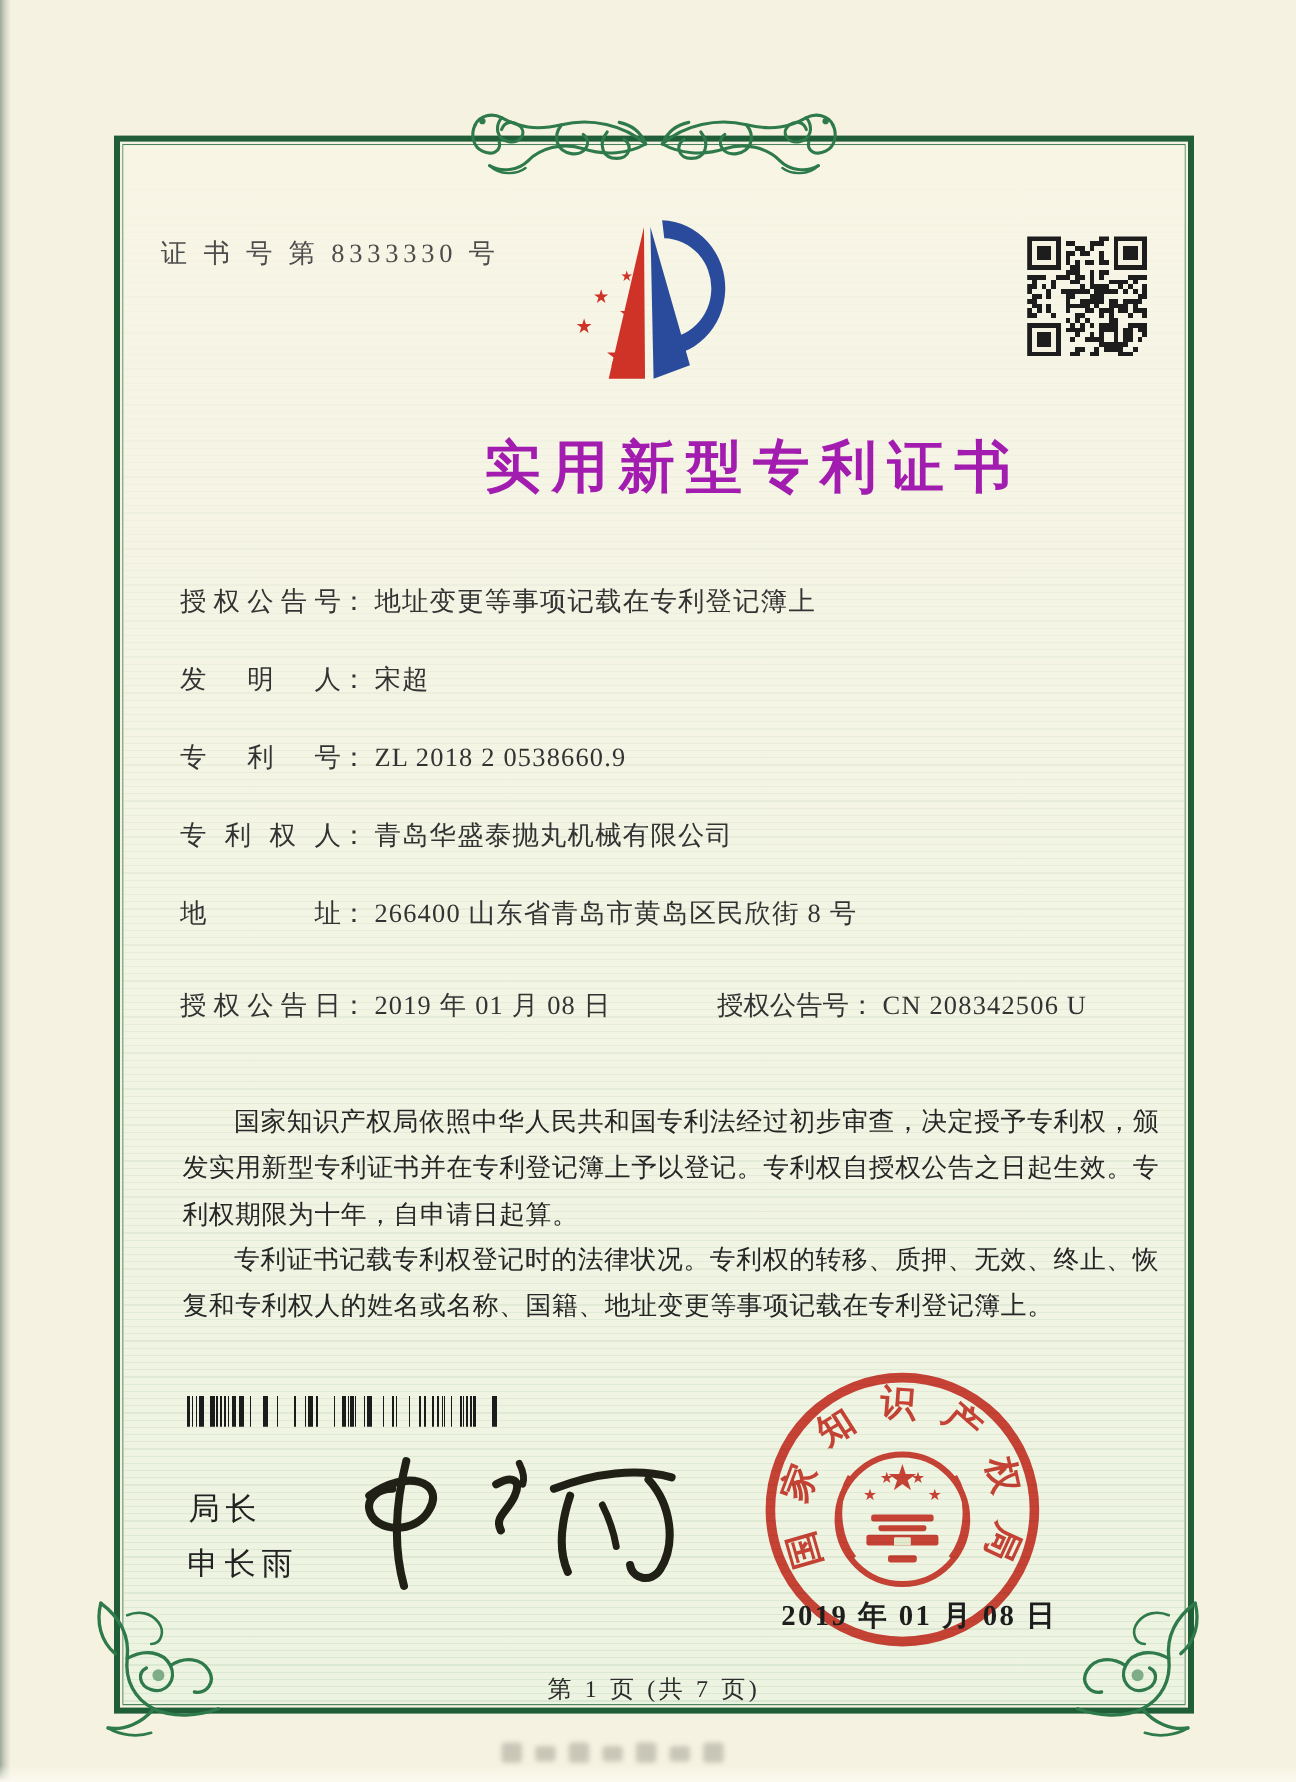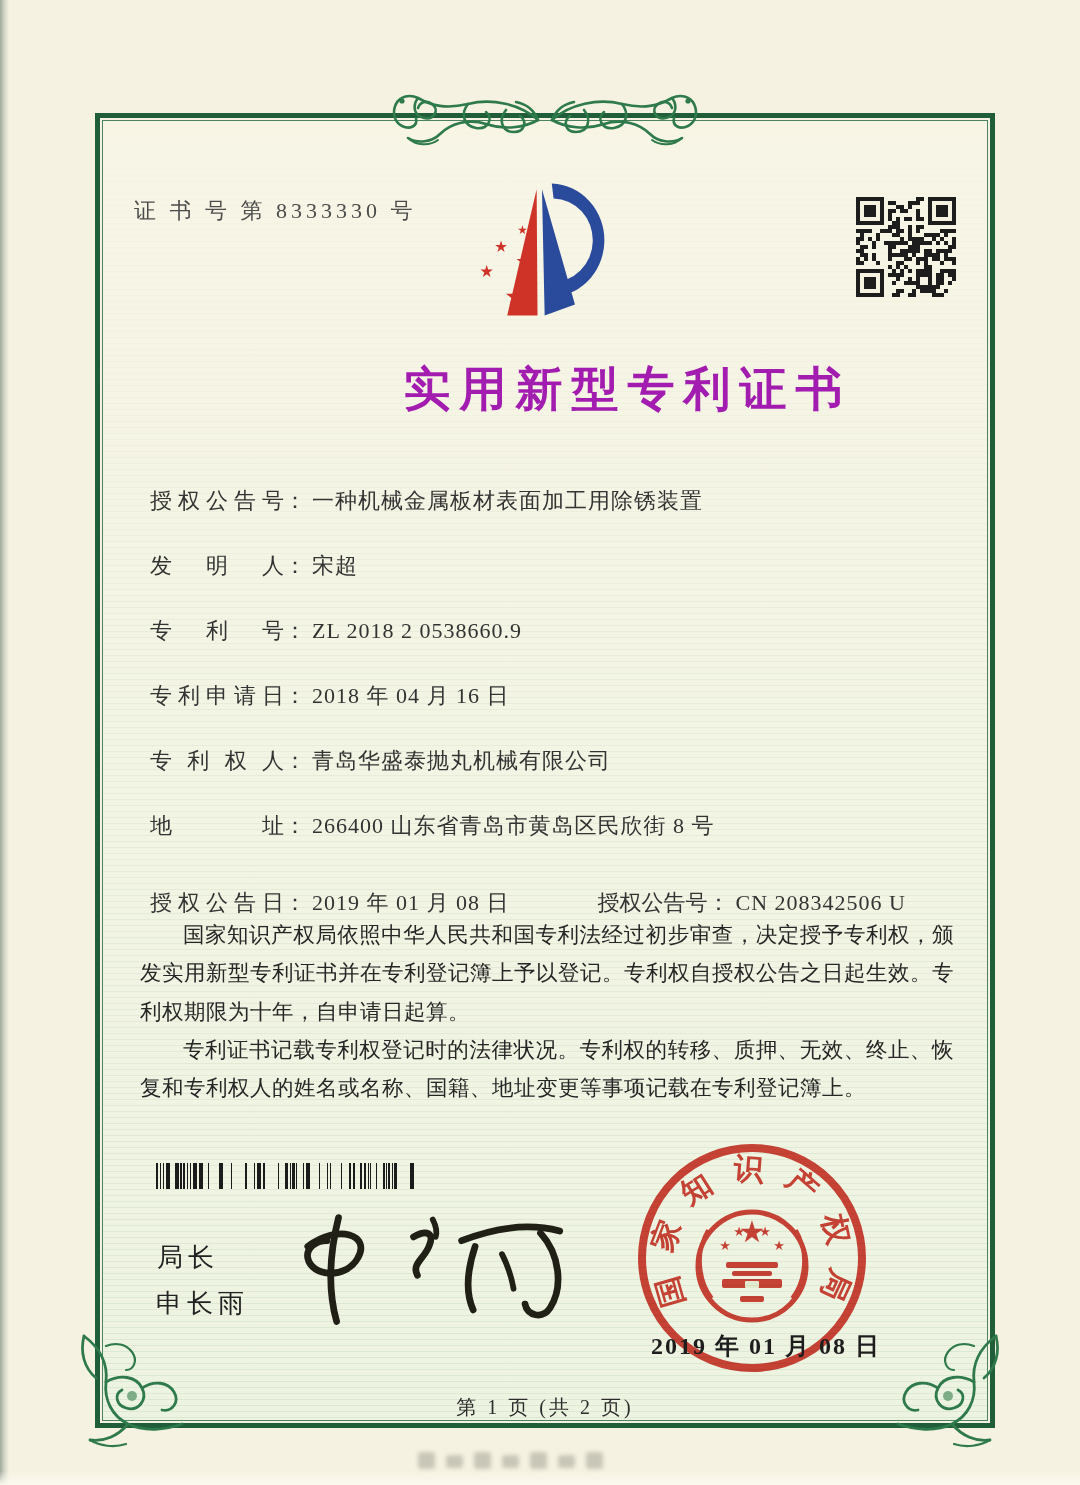--- a/index.html
+++ b/index.html
@@ -41,21 +41,21 @@
   
   .fields { position:absolute; left:150px; top:486px; width:810px; }
   .field-row { height:65px; font-size:22px; color:#333; white-space:nowrap; }
   .field-label { display:inline-block; width:134px; text-align:justify; text-align-last:justify; }
   .field-colon { display:inline-block; margin-right:6px; }
   .field-value { letter-spacing:1px; }
   .grant-row { display:flex;margin-top:12px; }
   .grant-right { margin-left:88px; }
 
   
-  .paras { position:absolute; left:140px; top:916px; width:814px;
+  .paras { position:absolute; left:152px; top:916px; width:814px;
     font-size:21.5px; line-height:1.78; color:#262626; text-align:justify; }
   .paras p { text-indent:2em; letter-spacing:.5px; }
 
   
   .barcode-wrap { position:absolute; left:150px; top:1163px; }
   .officer-title { position:absolute; left:157px; top:1240px; font-family:"Liberation Sans","DejaVu Sans",sans-serif;
     font-size:26px; letter-spacing:5px; color:#222; }
   .officer-name { position:absolute; left:156px; top:1286px; font-family:"Liberation Sans","DejaVu Sans",sans-serif;
     font-size:26px; letter-spacing:5px; color:#222;text-align:center; }
   .signature { position:absolute; left:282px; top:1208px; }
@@ -346,30 +346,27 @@
     <rect x="20" y="2" width="3" height="3" fill="#1d1d1d"></rect>
     <rect x="0" y="18" width="7" height="7" fill="#1d1d1d"></rect>
     <rect x="1" y="19" width="5" height="5" fill="#f6f2e1"></rect>
     <rect x="2" y="20" width="3" height="3" fill="#1d1d1d"></rect>
   </svg>
 
 <div class="title">实用新型专利证书</div>
 
 <div class="fields">
   <div class="field-row">
-    <span class="field-label">授权公告号</span><span class="field-colon">：</span><span class="field-value">一种机械金属板材表面加工用除锈装置</span>
+    <span class="field-label">授权公告号</span><span class="field-colon">：</span><span class="field-value">地址变更等事项记载在专利登记簿上</span>
   </div>
   <div class="field-row">
     <span class="field-label">发明人</span><span class="field-colon">：</span><span class="field-value">宋超</span>
   </div>
   <div class="field-row">
     <span class="field-label">专利号</span><span class="field-colon">：</span><span class="field-value">ZL 2018 2 0538660.9</span>
-  </div>
-  <div class="field-row">
-    <span class="field-label">专利申请日</span><span class="field-colon">：</span><span class="field-value">2018 年 04 月 16 日</span>
   </div>
   <div class="field-row">
     <span class="field-label">专利权人</span><span class="field-colon">：</span><span class="field-value">青岛华盛泰抛丸机械有限公司</span>
   </div>
   <div class="field-row">
     <span class="field-label">地址</span><span class="field-colon">：</span><span class="field-value">266400 山东省青岛市黄岛区民欣街 8 号</span>
   </div>
   <div class="field-row grant-row">
     <div>
       <span class="field-label">授权公告日</span><span class="field-colon">：</span><span class="field-value">2019 年 01 月 08 日</span>
@@ -471,21 +468,21 @@
       <rect x="-26" y="6" width="52" height="6" rx="2" stroke="none"></rect>
       <rect x="-20" y="15" width="40" height="5" rx="2" stroke="none"></rect>
       <rect x="-30" y="23" width="60" height="9" rx="2" stroke="none"></rect>
       <rect x="-7" y="25" width="14" height="7" rx="1" fill="#f2f5e6" stroke="none"></rect>
       <rect x="-12" y="40" width="24" height="6" rx="2" stroke="none"></rect>
     </g>
   </g>
 </svg>
 <div class="seal-date">2019 年 01 月 08 日</div>
 
-<div class="page-footer">第 1 页 (共 2 页)</div>
+<div class="page-footer">第 1 页 (共 7 页)</div>
 
 <div class="bleed">
   <span></span>
     <span></span>
     <span></span>
     <span></span>
     <span></span>
     <span></span>
     <span></span>
 </div>

